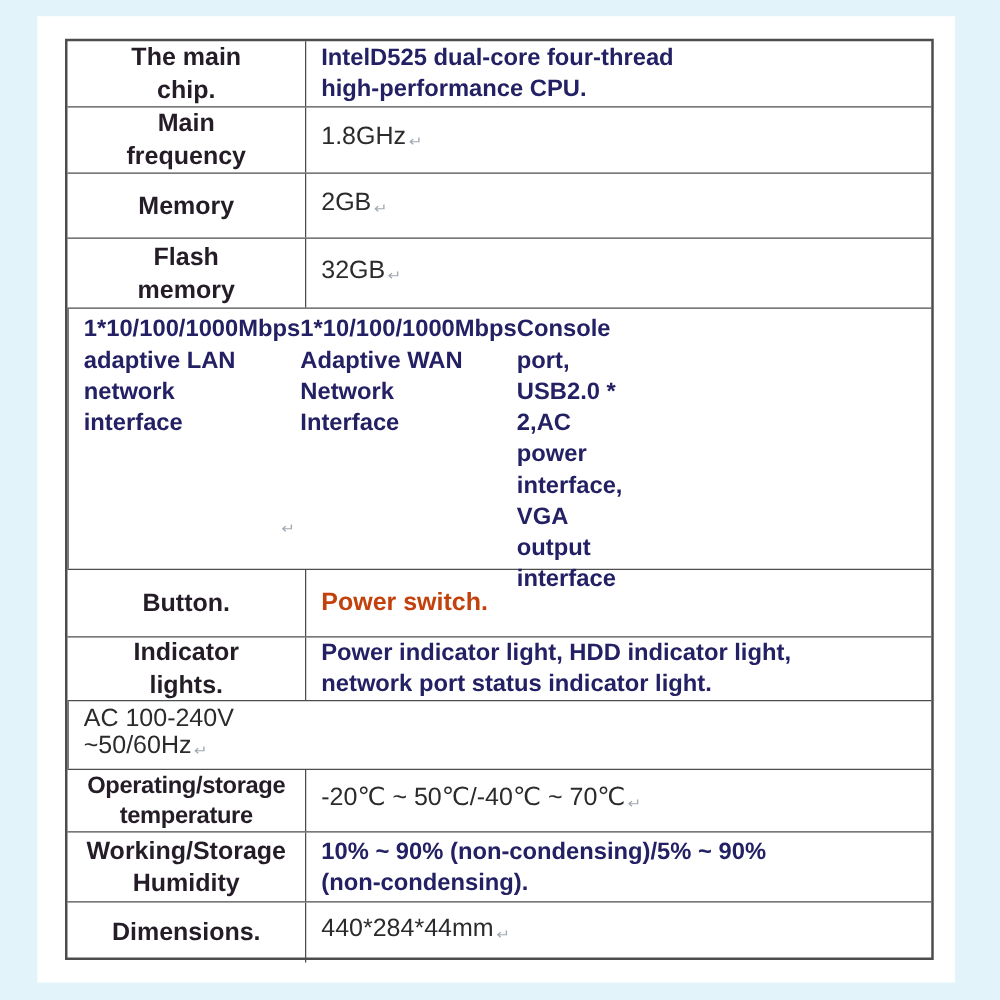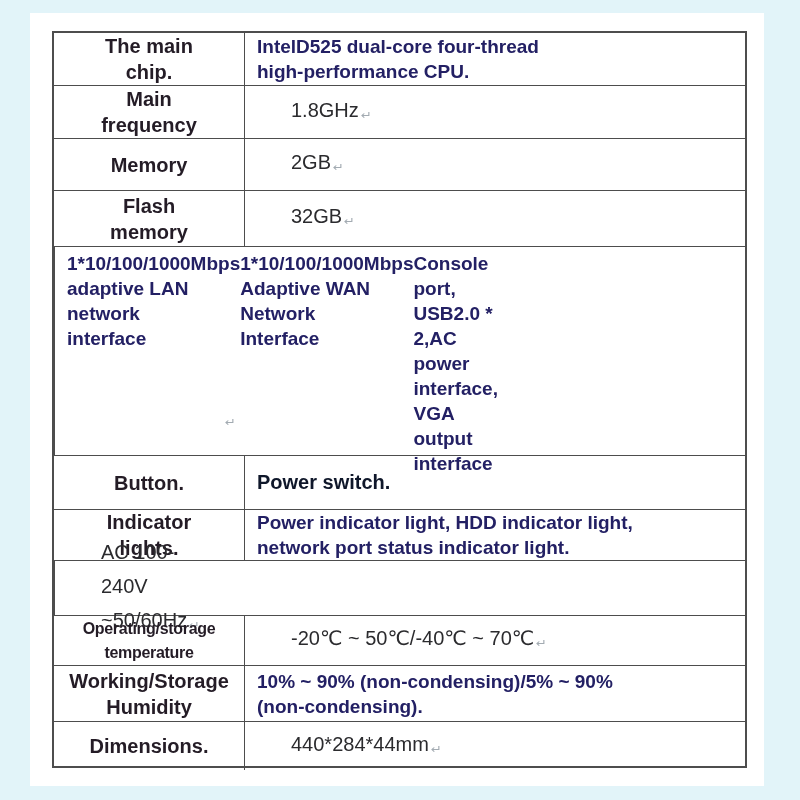--- a/index.html
+++ b/index.html
@@ -30,30 +30,30 @@
   .cell{
     display:flex;align-items:center;min-width:0;min-height:0;
     box-sizing:border-box;position:relative;
   }
   .label-cell{
     justify-content:center;text-align:center;
     font-weight:bold;font-size:20px;line-height:26px;
     color:#241c26;white-space:pre-line;
     padding:0 1px;
   }
-  .label-cell.tight{font-size:16px;line-height:24px;letter-spacing:-0.3px;}
+  .label-cell.tight{font-size:19px;line-height:24px;letter-spacing:-0.3px;}
   .value-cell{
     border-left:1.5px solid #4d4d4d;
     padding:4px 30px 4px 12px;
     text-align:left;
   }
   .val{white-space:pre-line;}
   .val.navy{color:#232064;font-weight:bold;font-size:19px;line-height:25px;}
-  .val.plain{color:#2b2b2e;font-weight:normal;font-size:20px;line-height:34px;margin-left:34px;}
-  .val.plainbold{color:#0f172a;font-weight:bold;font-size:20px;line-height:25px;}
+  .val.plain{color:#2b2b2e;font-weight:normal;font-size:20px;line-height:21px;}
+  .val.plainbold{color:#c2410c;font-weight:bold;font-size:20px;line-height:25px;}
   .pmark{
     color:#a3abb2;font-size:11px;margin-left:3px;vertical-align:-2px;
     font-weight:normal;display:inline-block;transform:scaleX(1.2);
   }
   .device-paras{display:flex;flex-direction:row;justify-content:center;height:100%;}
   .device-paras .para{margin:0 0 10px 0;}
   .device-paras .para:nth-child(3),
   .device-paras .para:last-child{margin-bottom:0;}
   .pmark-abs{position:absolute;right:9px;bottom:26px;}
 </style>

